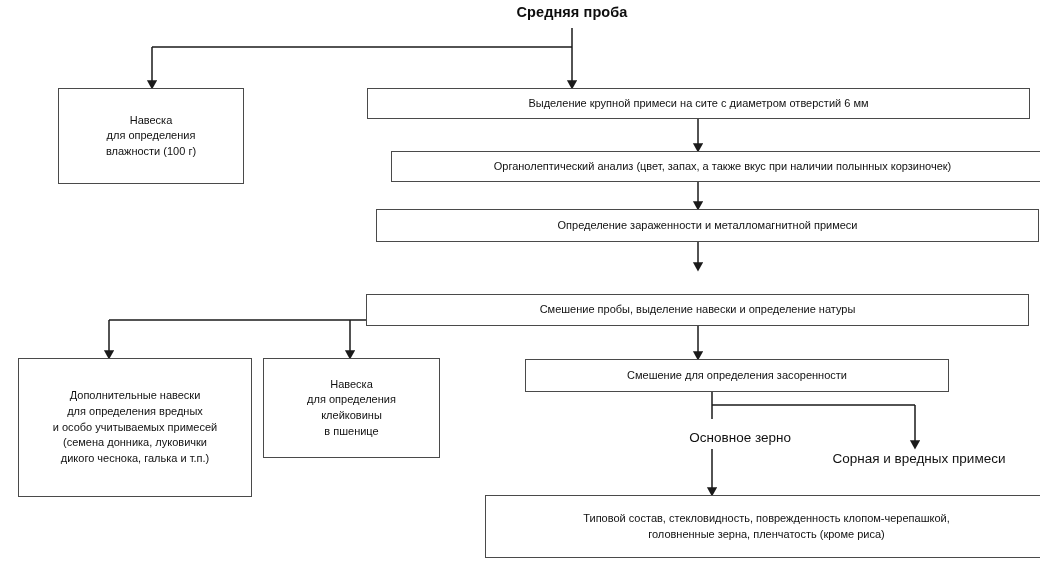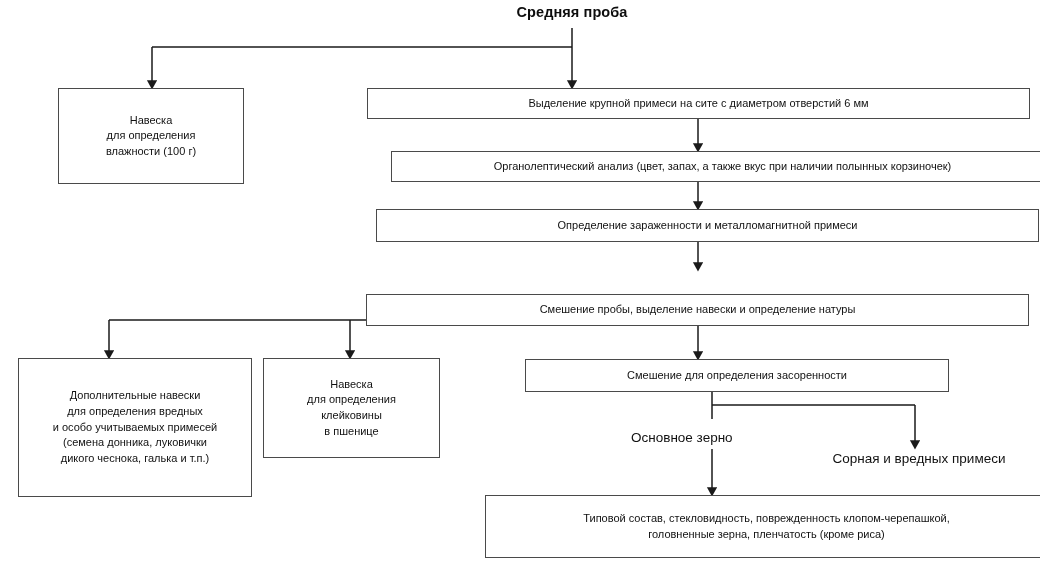--- a/index.html
+++ b/index.html
@@ -142,21 +142,21 @@
     <span>Навеска
 для определения
 клейковины
 в пшенице</span>
   </div>
 
   <div class="node" style="left:525px; top:359px; width:424px; height:33px;">
     <span>Смешение для определения засоренности</span>
   </div>
 
-  <div class="plain-label" style="left:631px; top:429px; width:160px; text-align:left;">
+  <div class="plain-label" style="left:631px; top:429px; width:160px; text-align:right;">
     <span>Основное зерно</span>
   </div>
 
   <div class="plain-label" style="left:819px; top:450px; width:200px; text-align:center;">
     <span>Сорная и вредных примеси</span>
   </div>
 
   <div class="node" style="left:485px; top:495px; width:563px; height:63px;">
     <span>Типовой состав, стекловидность, поврежденность клопом-черепашкой,
 головненные зерна, пленчатость (кроме риса)</span>

